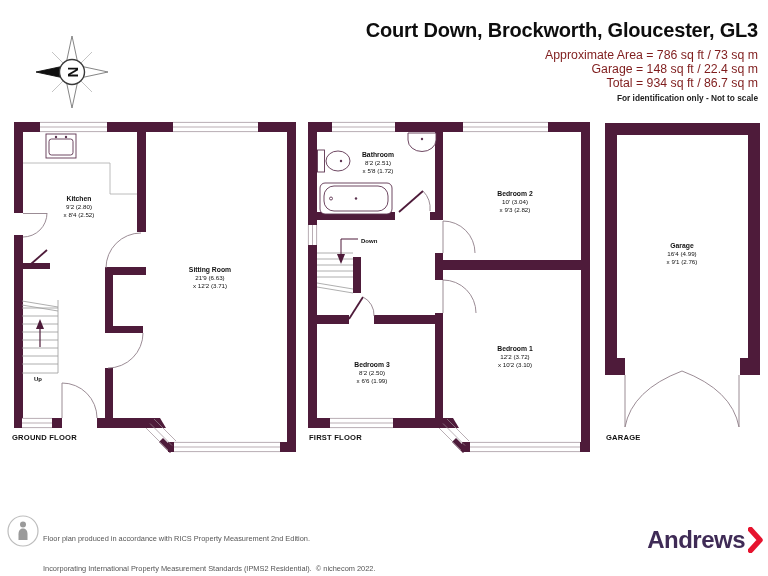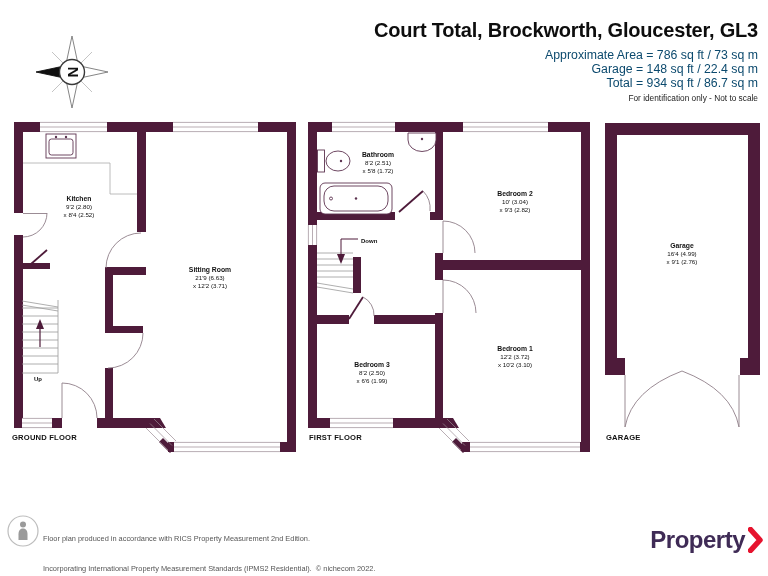--- a/index.html
+++ b/index.html
@@ -1,23 +1,23 @@
 <!DOCTYPE html>
 <html><head>
 <meta charset="utf-8">
 <style>
   html,body{margin:0;padding:0;background:#ffffff;}
   .canvas{position:relative;width:768px;height:576px;background:#ffffff;overflow:hidden;
           font-family:"Liberation Sans", sans-serif;}
   svg text{font-family:"Liberation Sans", sans-serif;}
   .hdr{position:absolute;top:19px;right:10px;text-align:right;color:#0d0d0d;}
   .hdr-title{font-size:20px;font-weight:bold;letter-spacing:-0.2px;}
-  .hdr-line{font-size:12.3px;line-height:14px;color:#0c4a6e;}
+  .hdr-line{font-size:12.3px;line-height:14px;color:#7f1d1d;}
   .hdr-line.first{margin-top:6px;}
-  .hdr-note{font-size:8.3px;margin-top:3px;color:#222;}
+  .hdr-note{font-size:8.3px;margin-top:3px;color:#222;font-weight:bold;}
   .ftr{position:absolute;left:43px;top:514px;font-size:7.4px;line-height:10px;color:#555;white-space:pre;}
   .brand{position:absolute;right:5px;bottom:22px;display:flex;align-items:center;}
   .brand-text{font-size:24px;font-weight:bold;color:#3f2b56;letter-spacing:-0.5px;}
   .brand-chevron{margin-left:3px;display:block;}
   .plan-svg{position:absolute;left:0;top:0;}
 </style>
 </head>
 <body>
 
 <div class="canvas">
@@ -236,33 +236,33 @@
   </g>
 
   <g>
     <circle cx="23" cy="531" r="15" fill="none" stroke="#bdbdbd" stroke-width="1.2"></circle>
     <circle cx="23" cy="524.5" r="3" fill="#9a9a9a"></circle>
     <path d="M23,528.5 c-3.2,0 -4.5,2.6 -4.5,5.8 v5.7 h9 v-5.7 c0,-3.2 -1.3,-5.8 -4.5,-5.8 z" fill="#9a9a9a"></path>
   </g>
 </svg>
 
 <div class="hdr">
-  <div class="hdr-title">Court Total, Brockworth, Gloucester, GL3</div>
+  <div class="hdr-title">Court Down, Brockworth, Gloucester, GL3</div>
   <div class="hdr-line first">Approximate Area = 786 sq ft / 73 sq m</div>
   <div class="hdr-line">Garage = 148 sq ft / 22.4 sq m</div>
   <div class="hdr-line">Total = 934 sq ft / 86.7 sq m</div>
   <div class="hdr-note">For identification only - Not to scale</div>
 </div>
 
 <div class="ftr">
   <div>Floor plan produced in accordance with RICS Property Measurement 2nd Edition.</div>
   <div>Incorporating International Property Measurement Standards (IPMS2 Residential).  © nichecom 2022.</div>
   
 </div>
 
 <div class="brand">
-  <span class="brand-text">Property</span>
+  <span class="brand-text">Andrews</span>
   <svg class="brand-chevron" width="15" height="26" viewBox="0 0 15 26">
     <path d="M2.5,2.5 L12,13 L2.5,23.5" fill="none" stroke="#e6132e" stroke-width="5.5" stroke-linecap="round" stroke-linejoin="round"></path>
   </svg>
 </div>
 
 </div>
 
 </body></html>

